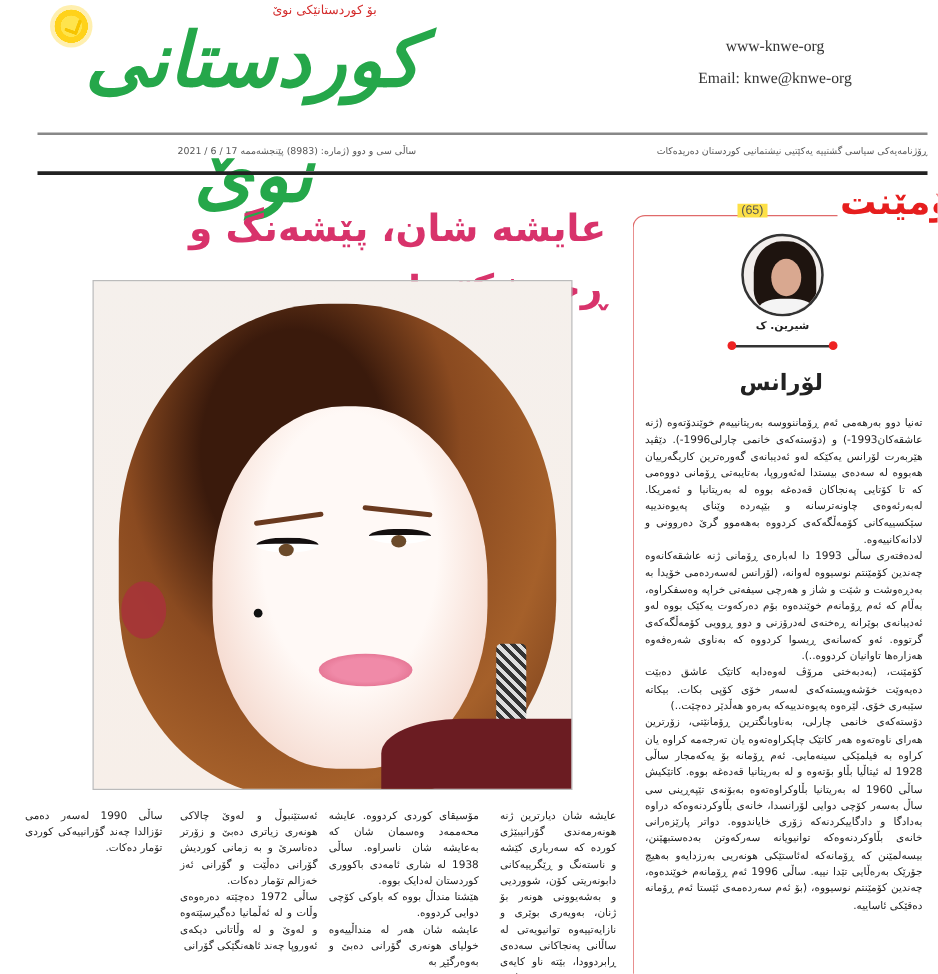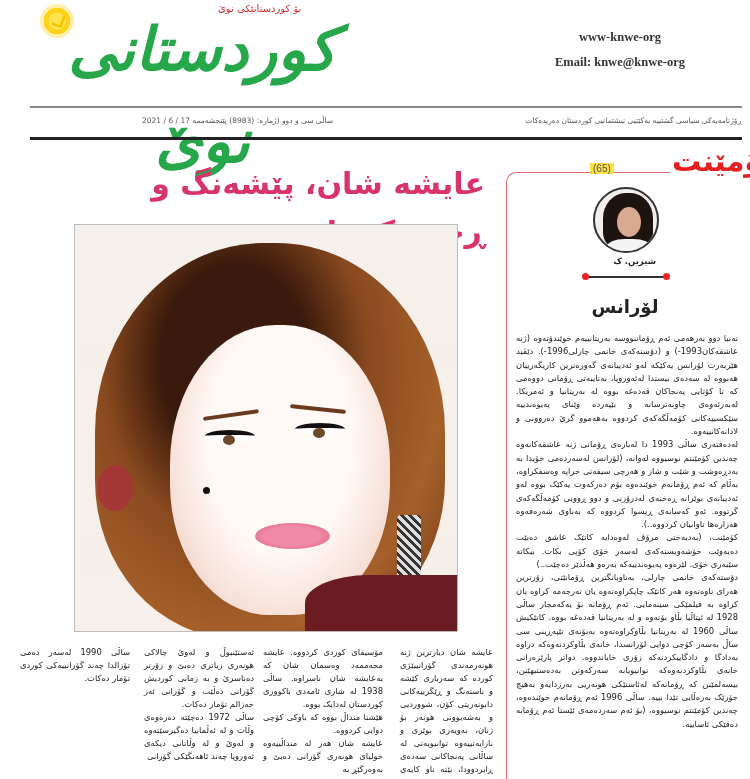--- a/index.html
+++ b/index.html
@@ -10,21 +10,21 @@
   .masthead { position: absolute; left: 0; top: 0; width: 750px; height: 108px; }
   .sun { position: absolute; left: 40px; top: 4px; width: 34px; height: 34px; border-radius: 50%;
          background: radial-gradient(circle, #ffe44d 0 35%, #ffd21a 36% 55%, rgba(255,210,26,0.35) 56% 100%); }
   .sun::after { content: ""; position: absolute; left: 13px; top: 10px; width: 8px; height: 10px;
          border-right: 3px solid #f7c400; border-bottom: 3px solid #f7c400; transform: rotate(20deg); border-radius: 2px; }
   .logo { position: absolute; left: 30px; top: 8px; width: 345px; height: 92px; direction: rtl;
           font-family: Liberation Mono, monospace; font-size: 60px; font-style: italic; font-weight: bold;
           color: #25a74a; line-height: 92px; text-align: center; letter-spacing: 1px; }
   .slogan { position: absolute; left: 218px; top: 3px; font-size: 10px; color: #d42b2b; direction: rtl; }
   .contact { position: absolute; left: 540px; top: 30px; width: 160px; text-align: center;
-             font-family: "Liberation Serif", serif; font-size: 12.5px; font-weight: bold; color: #333; }
+             font-family: "Liberation Serif", serif; font-size: 12.5px; font-weight: normal; color: #333; }
   .contact div { margin-bottom: 10px; }
   .rule-top { position: absolute; left: 30px; top: 106px; width: 712px; height: 2px; background: #888; }
 
   .subhead { position: absolute; left: 30px; top: 112px; width: 712px; height: 20px; font-size: 7.5px; color: #555; }
   .subhead .right { position: absolute; right: 0; top: 4px; direction: rtl; }
   .subhead .issue { position: absolute; left: 112px; top: 4px; direction: rtl; }
   .rule-bottom { position: absolute; left: 30px; top: 137px; width: 712px; height: 3px; background: #222; }
 
   
   .headline { position: absolute; left: 60px; top: 160px; width: 425px; height: 48px; direction: rtl;
@@ -62,21 +62,21 @@
                  border-left: 1.5px solid #e06a6a; border-top: 1.5px solid #e06a6a; border-top-left-radius: 10px; }
   .comment-title { position: absolute; left: 670px; top: 144px; font-size: 29px; font-weight: bold; color: #e61e1e;
                    direction: rtl; font-family: "DejaVu Sans", sans-serif; background: #fff; padding: 0 2px; }
   .comment-number { position: absolute; left: 590px; top: 163px; font-size: 10px; color: #555; background: #fde047; padding: 0 3px;
                     font-family: "Liberation Sans", sans-serif; }
   .author-photo { position: absolute; left: 593px; top: 187px; width: 66px; height: 66px; border-radius: 50%;
                   border: 2px solid #333; overflow: hidden; background: #f2eeec; }
   .author-photo .ahair { position: absolute; left: 8px; top: 4px; width: 50px; height: 56px; border-radius: 45% 45% 30% 30%; background: #1e140f; }
   .author-photo .aface { position: absolute; left: 22px; top: 18px; width: 24px; height: 30px; border-radius: 50%; background: #d9a890; }
   .author-photo .ashirt { position: absolute; left: 12px; top: 50px; width: 44px; height: 20px; background: #f4f4f4; border-radius: 40% 40% 0 0; }
-  .author-name { position: absolute; left: 596px; top: 256px; width: 60px; text-align: right; font-size: 8.5px; font-weight: bold; direction: rtl; }
+  .author-name { position: absolute; left: 596px; top: 256px; width: 60px; text-align: center; font-size: 8.5px; font-weight: bold; direction: rtl; }
   .dot-line { position: absolute; left: 585px; top: 276px; width: 82px; height: 2px; background: #333; }
   .dot-line::before, .dot-line::after { content: ""; position: absolute; top: -3px; width: 7px; height: 7px; border-radius: 50%; background: #e22; }
   .dot-line::before { left: -3px; } .dot-line::after { right: -3px; }
   .comment-heading { position: absolute; left: 580px; top: 296px; width: 90px; text-align: center; font-size: 18px; font-weight: bold; direction: rtl; }
   .comment-body { position: absolute; left: 516px; top: 332px; width: 222px; font-size: 8.4px; line-height: 13.3px;
                   direction: rtl; text-align: justify; color: #222; }
   .comment-body p { text-indent: 0; margin-bottom: 0; }
 </style>
 </head>
 <body>

